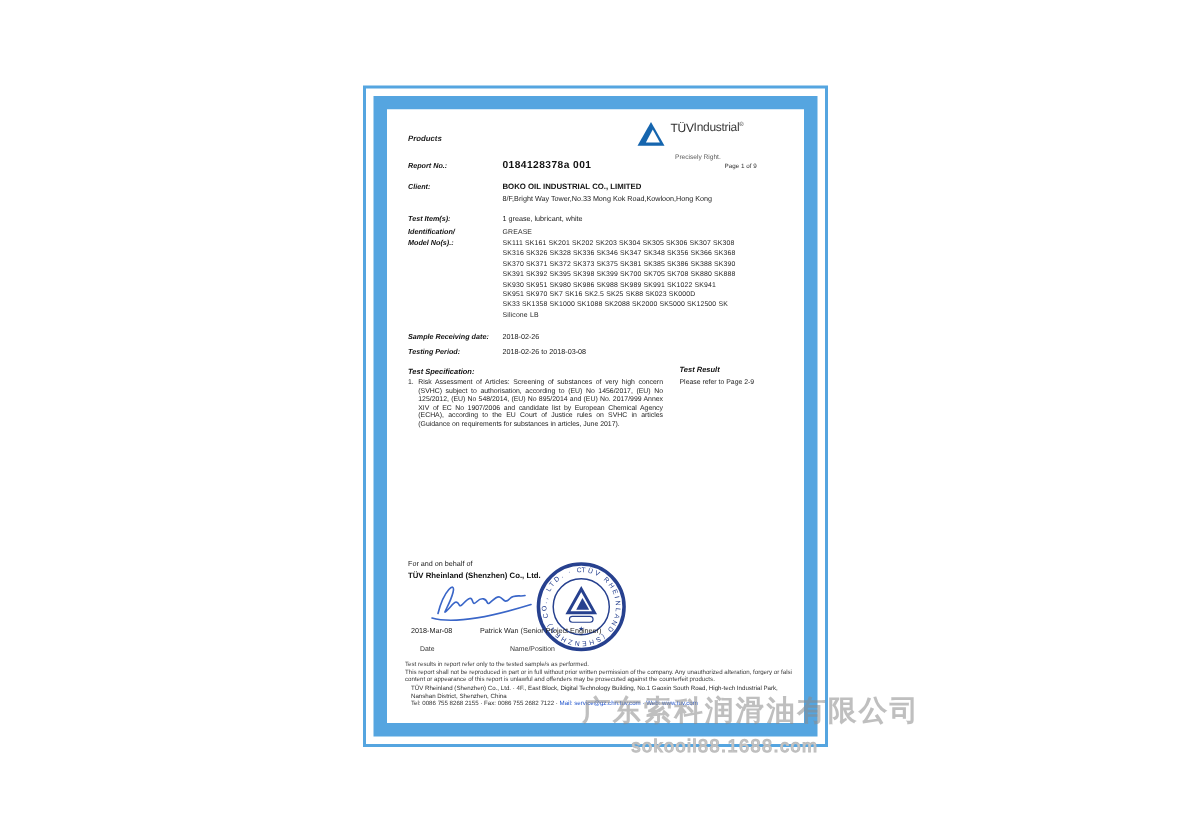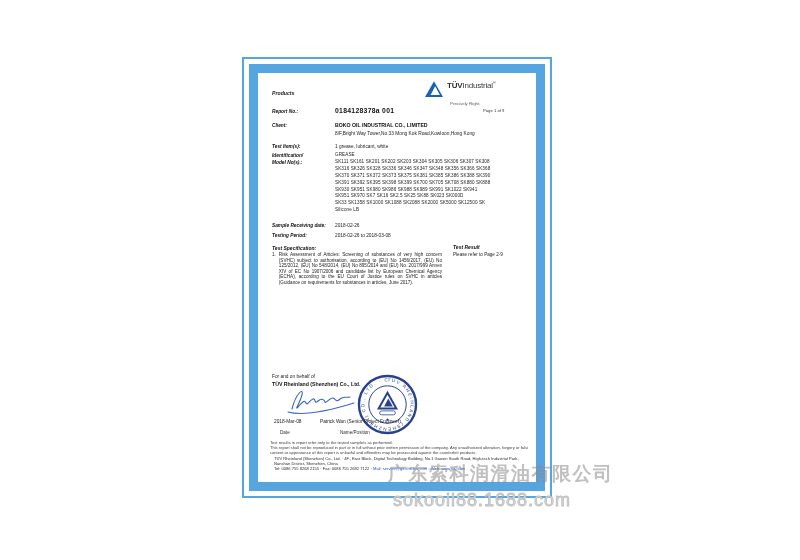--- a/index.html
+++ b/index.html
@@ -15,21 +15,21 @@
 
   .abs { position:absolute; }
   .lbl { font-weight:bold; font-style:italic; font-size:4.8px; color:#111; }
   .val { font-size:4.8px; color:#222; }
 
   
   .products { left:14px; top:17px; font-size:5.2px; font-weight:bold; font-style:italic; color:#222; }
   .logo { left:166px; top:7px; width:100px; }
   .logo-row { display:flex; align-items:flex-start; }
   .logo-text { margin-left:3px; font-size:8px; color:#3a3a3a; letter-spacing:-0.2px; white-space:nowrap; }
-  .logo-text b { font-weight:bold; color:#2f2f2f;margin-top:28px; }
+  .logo-text b { font-weight:normal; color:#2f2f2f;margin-top:28px; }
   .logo-reg { font-size:4px; vertical-align:super; }
   .tagline { margin-left:26px; margin-top:-1px; font-size:4.4px; color:#5a5a5a; }
 
   
   .report-no { font-size:6.8px; font-weight:bold; letter-spacing:0.3px; color:#111; }
   .page-no { font-size:4.2px; color:#333; }
   .client-name { font-size:5.2px; font-weight:bold; color:#111; }
   .model-block { left:77px; top:79px; width:190px; }
   .model-line { display:block; font-size:4.6px; line-height:6.9px; color:#252525; white-space:nowrap; letter-spacing:0.1px; }
 
@@ -48,21 +48,21 @@
 
   
   .footer { left:12px; top:367px; width:258px; }
   .foot-line { display:block; font-size:4.1px; line-height:5.2px; color:#3c3c3c; white-space:nowrap; overflow:hidden; }
   .foot-addr { color:#2e2e2e; padding-left:4px; }
   .foot-link { color:#2255CC; }
 
   
   .wm-cn { position:absolute; left:388px; top:461px; font-size:19px; font-weight:bold;
            color:rgba(138,138,138,0.55); letter-spacing:1.5px; z-index:30; white-space:nowrap; }
-  .wm-url { position:absolute; left:393px; top:490px; font-size:18px; letter-spacing:1px;
+  .wm-url { position:absolute; left:421px; top:490px; font-size:12px; letter-spacing:1px;
             color:#d7d7d7; -webkit-text-stroke:0.8px #bdbdbd; z-index:30; white-space:nowrap; }
 </style>
 </head>
 <body>
 
 <div class="stage">
 
   <div class="frame-outer">
     <div class="frame-inner">
       <div class="doc">

